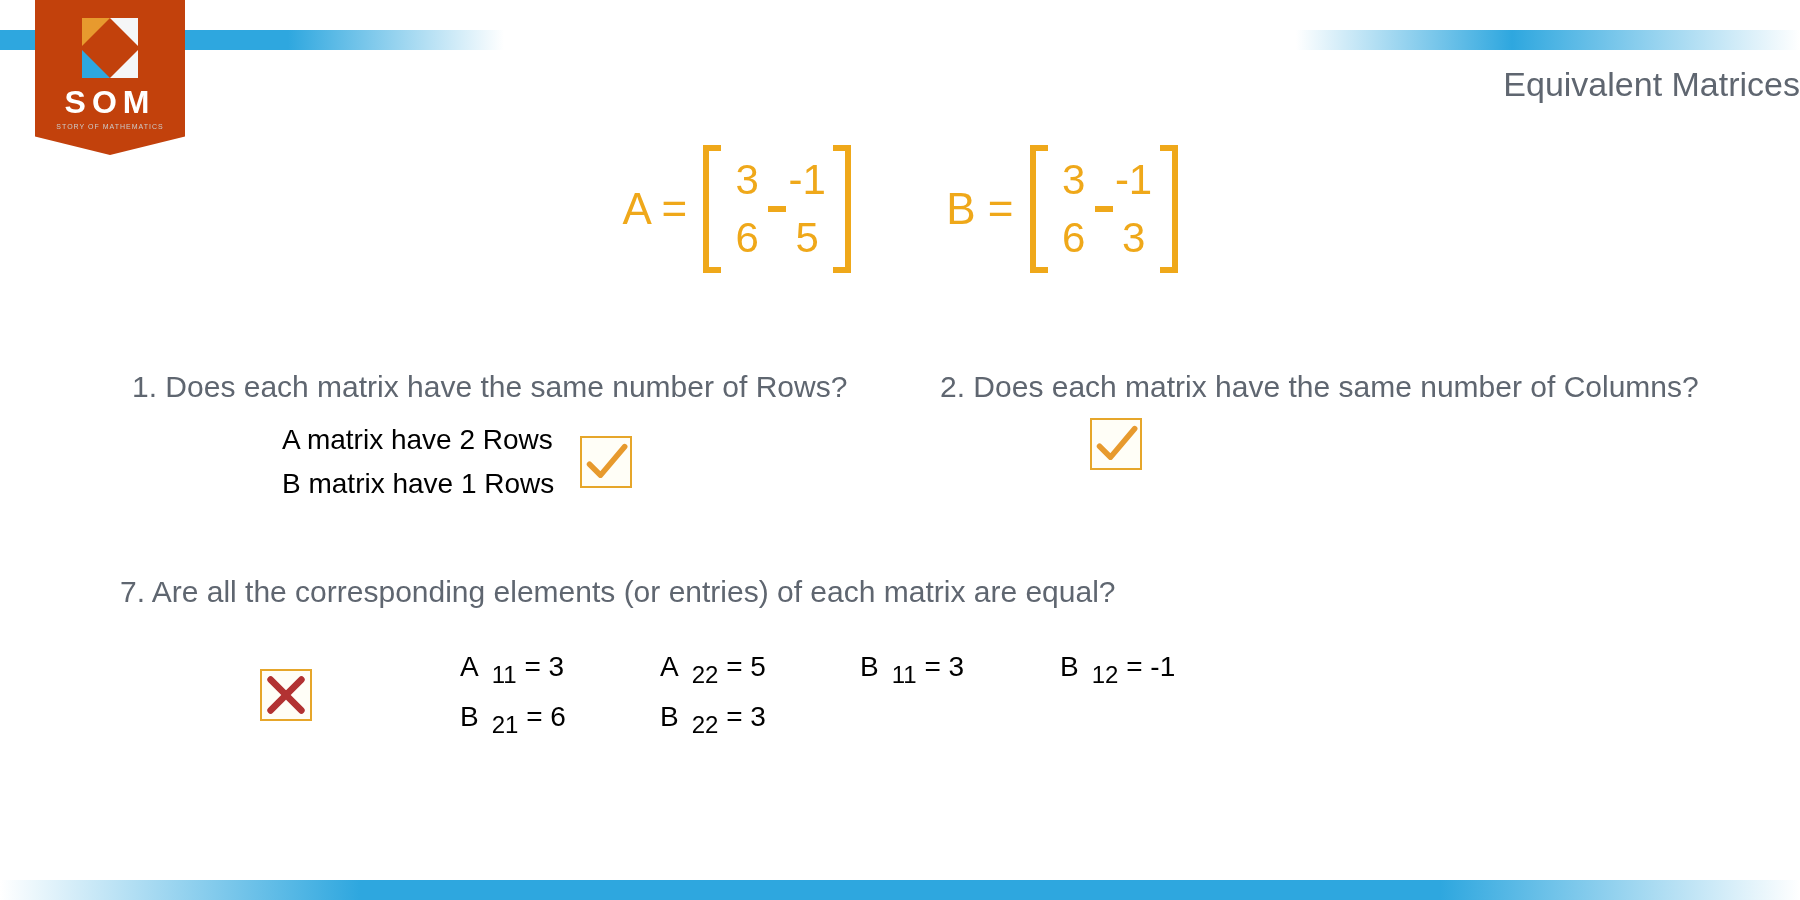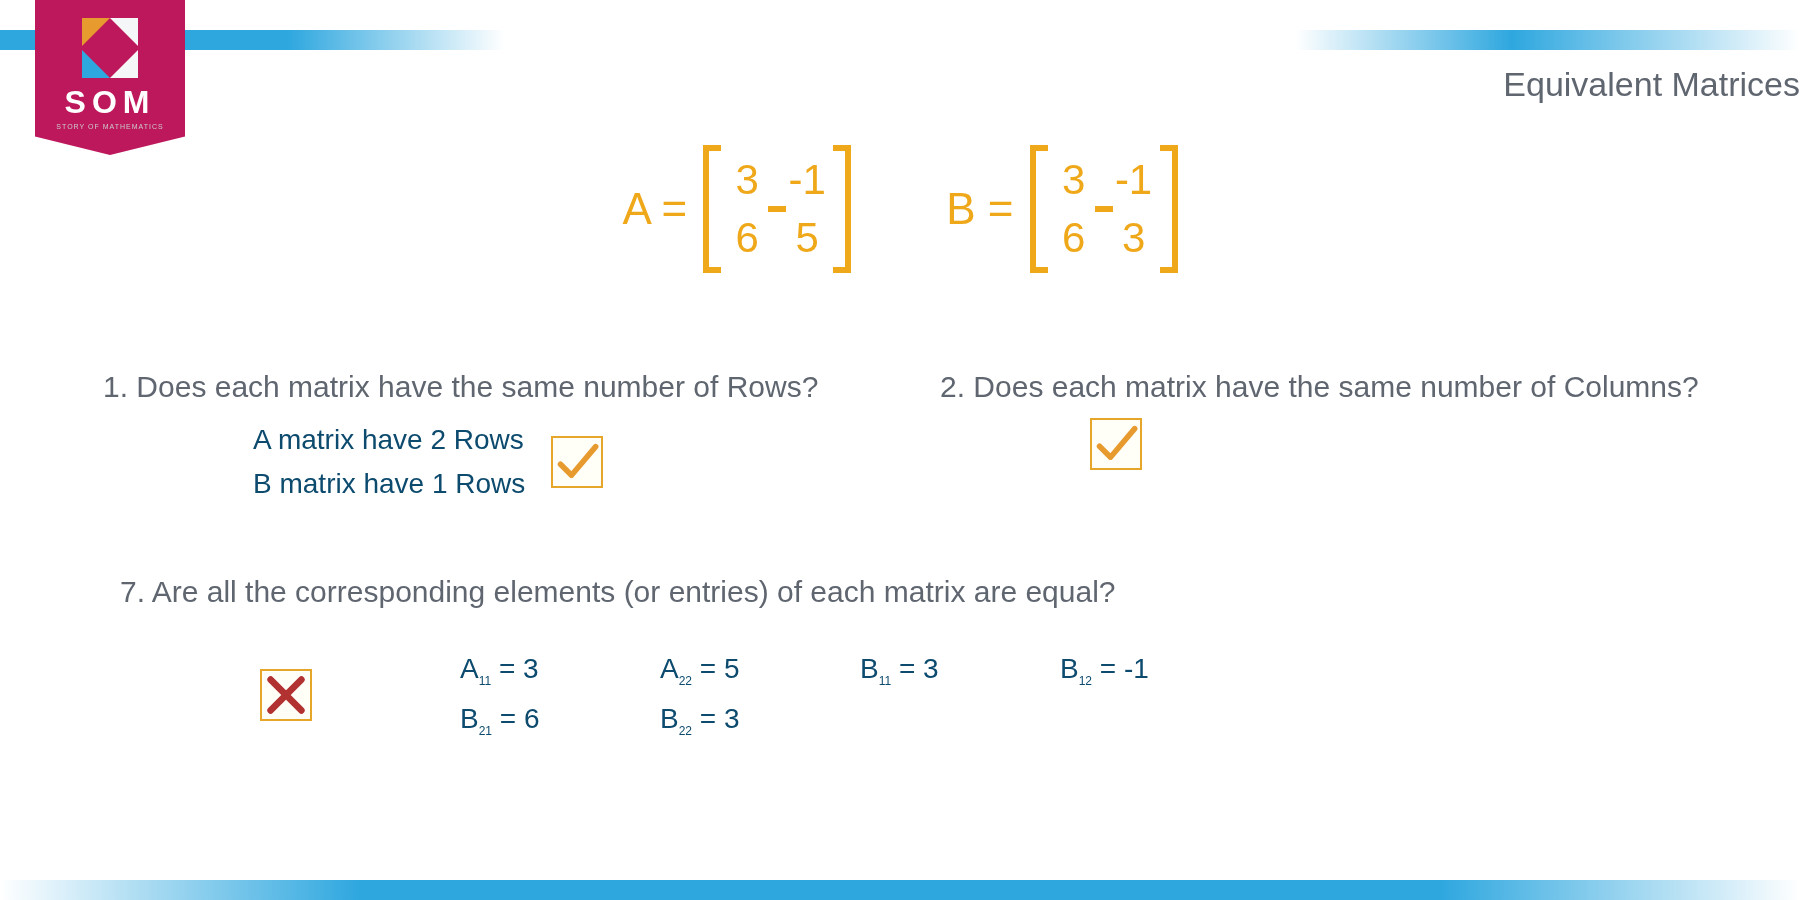--- a/index.html
+++ b/index.html
@@ -31,21 +31,21 @@
       #ffffff 0%, #2ea7df 20%, #2ea7df 80%, #ffffff 100%);
   }
 
   
   .logo {
     position: absolute;
     top: 0;
     left: 35px;
     width: 150px;
     height: 155px;
-    background: #be185d;
+    background: #c2410c;
     clip-path: polygon(0 0, 100% 0, 100% 88%, 50% 100%, 0 88%);
     display: flex;
     flex-direction: column;
     align-items: center;
     padding-top: 18px;
   }
   .logo-glyph {
     width: 60px;
     height: 60px;
     position: relative;
@@ -120,38 +120,38 @@
   .bracket .tl { top: 0; left: -6px; }
   .bracket .tr { top: 0; right: -6px; }
   .bracket .bl { bottom: 0; left: -6px; }
   .bracket .br { bottom: 0; right: -6px; }
   .bracket::before { display:none; } 
 
   .cell { font-size: 42px; }
 
   
   .q { color: #5f6670; font-size: 30px; position: absolute; }
-  .ans { color: #0c4a6e; font-size: 28px; }
-  .q1 { top: 370px; left: 103px; }
+  .ans { color: #000000; font-size: 28px; }
+  .q1 { top: 370px; left: 132px; }
   .q2 { top: 370px; left: 940px; }
   .a-block { margin-top: 14px; margin-left: 150px; line-height: 44px; display: flex; align-items: center; gap: 26px;}
   .a-lines { display:flex; flex-direction:column; }
 
   .q3 { top: 575px; left: 120px; right: 80px; }
   .elements {
     margin-top: 36px;
     margin-left: 140px;
     display: grid;
     grid-template-columns: repeat(4, 200px) 120px;
     grid-template-rows: 50px 50px;
     color: #1991d0;
     font-size: 28px;
     align-items: center;
   }
-  .sub { font-size: 12px; vertical-align: sub; }
+  .sub { font-size: 24px; vertical-align: sub; margin-left: 13px; }
 
   
   .checkbox {
     width: 52px; height: 52px;
     border: 2px solid #e6a62a;
     display: flex; align-items: center; justify-content: center;
     background: #fffef7;
   }
   .check-svg { width: 44px; height: 44px; }
   .cross-svg { width: 44px; height: 44px; }

